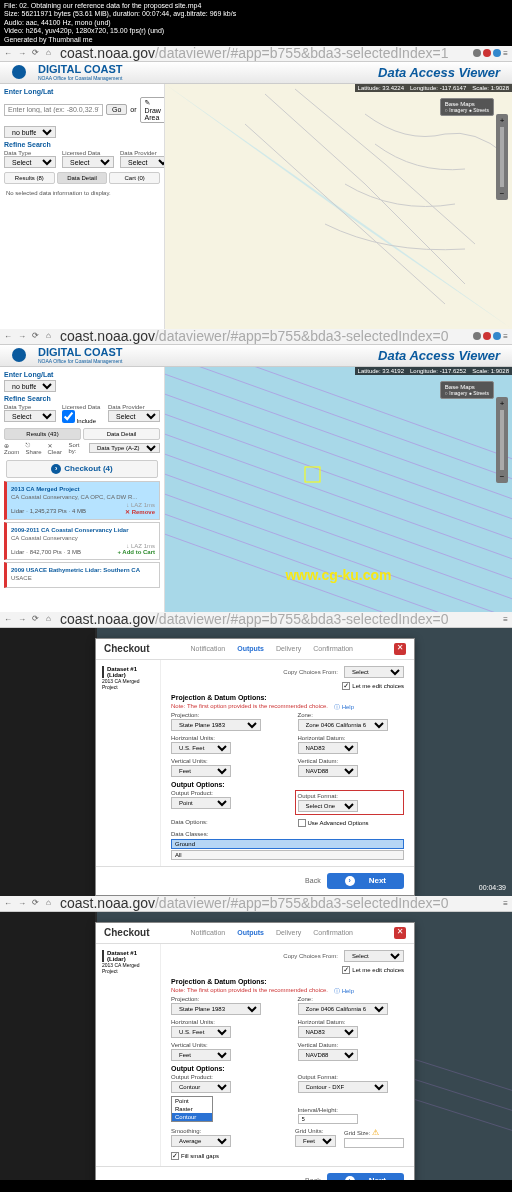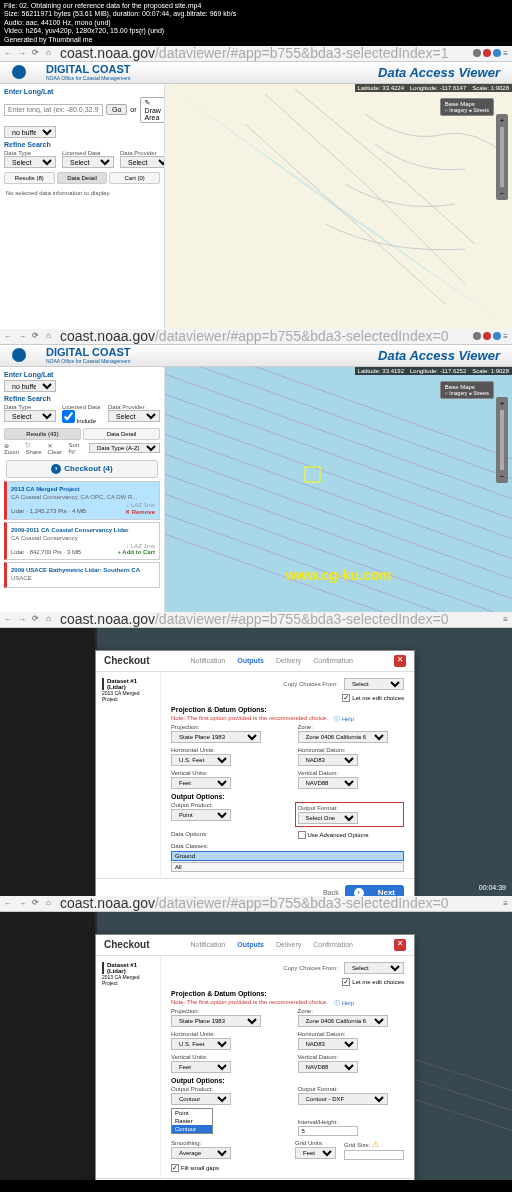--- a/index.html
+++ b/index.html
@@ -13,21 +13,21 @@
 .browser-bar { height: 16px; background: #f3f3f3; border-bottom: 1px solid #ccc; display: flex; align-items: center; padding: 0 4px; gap: 4px; font-size: 8px; color: #555; }
 .nav-btn { width: 10px; height: 10px; display: inline-block; }
 .url { flex: 1; color: #999; font-size: 14px; white-space: nowrap; overflow: hidden; }
 .url .dark { color: #333; }
 .url .light { color: #aaa; }
 .br-icons { width: 40px; display: flex; gap: 2px; justify-content: flex-end; }
 .br-icon { width: 8px; height: 8px; border-radius: 50%; }
 
 
 .dc-header { height: 22px; background: linear-gradient(#fff, #e8e8e8); display: flex; align-items: center; justify-content: space-between; padding: 0 12px; border-bottom: 1px solid #ccc; }
-.dc-logo { display: flex; align-items: center; gap: 20px; }
+.dc-logo { display: flex; align-items: center; gap: 12px; }
 .dc-badge { width: 14px; height: 14px; background: #0a5a9e; border-radius: 50%; }
 .dc-text { font-size: 11px; font-weight: bold; color: #0a5a9e; }
 .dc-sub { font-size: 5px; color: #0a5a9e; }
 .dav-title { font-size: 13px; font-weight: bold; color: #0a5a9e; font-style: italic; }
 
 
 .content { display: flex; height: 245px; position: relative; }
 .content.tall { height: 245px; }
 .sidebar { width: 165px; background: #fff; border-right: 1px solid #ddd; padding: 4px; font-size: 7px; overflow: hidden; }
 .sb-title { font-weight: bold; color: #0a5a9e; margin-bottom: 2px; }
@@ -66,21 +66,21 @@
 .zoom-slider { width: 4px; height: 60px; background: #aaa; }
 .map-light { background: #f6f3e2; }
 .map-roads { position: absolute; inset: 0; }
 .watermark { position: absolute; left: 50%; top: 85%; transform: translate(-50%, -50%); color: #ffea00; font-size: 14px; font-weight: bold; opacity: 0.9; }
 
 
 .modal-back { position: relative; height: 268px; background: #2a2a2a; }
 .sb-dimmed { width: 95px; height: 100%; background: #1a1a1a; position: absolute; left: 0; top: 0; opacity: 0.8; }
 .map-dim { position: absolute; right: 0; top: 0; width: 415px; height: 100%; background: #384850; }
 .timestamp { position: absolute; right: 6px; top: -12px; color: #fff; font-size: 7px; }
-.modal { position: absolute; left: 95px; top: 22px; width: 320px; background: #fff; border: 1px solid #888; box-shadow: 0 2px 8px rgba(0,0,0,0.4); font-size: 7px; }
+.modal { position: absolute; left: 95px; top: 10px; width: 320px; background: #fff; border: 1px solid #888; box-shadow: 0 2px 8px rgba(0,0,0,0.4); font-size: 7px; }
 .m-head { display: flex; justify-content: space-between; align-items: center; padding: 4px 8px; border-bottom: 1px solid #ddd; }
 .m-title { font-size: 10px; font-weight: bold; color: #333; }
 .m-tabs { display: flex; gap: 12px; font-size: 7px; }
 .m-tab { color: #888; }
 .m-tab.active { color: #2a72d4; font-weight: bold; }
 .m-close { width: 12px; height: 12px; background: #c33; color: #fff; text-align: center; font-size: 8px; border-radius: 2px; cursor: pointer; }
 .m-body { display: flex; }
 .m-left { width: 65px; padding: 6px; border-right: 1px solid #eee; }
 .m-ds { font-weight: bold; font-size: 6px; border-left: 2px solid #333; padding-left: 3px; }
 .m-right { flex: 1; padding: 6px 10px; }
@@ -89,21 +89,21 @@
 .m-sel.wide { min-width: 90px; }
 .m-chk { font-size: 6px; display: flex; align-items: center; gap: 2px; }
 .m-section { font-weight: bold; margin: 4px 0 2px; font-size: 7px; }
 .m-note { color: #c33; font-size: 6px; margin-bottom: 3px; }
 .m-help { color: #2a72d4; font-size: 6px; }
 .m-grid { display: flex; gap: 20px; margin-bottom: 4px; }
 .m-col { flex: 1; }
 .m-lbl { font-size: 6px; color: #444; display: block; margin-bottom: 1px; }
 .m-foot { display: flex; justify-content: flex-end; align-items: center; gap: 6px; padding: 6px 10px; border-top: 1px solid #ddd; }
 .m-back { color: #666; font-size: 7px; }
-.m-next { background: #2a72d4; color: #fff; padding: 3px 9px; border-radius: 3px; font-size: 8px; font-weight: bold; display: flex; align-items: center; gap: 14px; }
+.m-next { background: #2a72d4; color: #fff; padding: 3px 18px; border-radius: 3px; font-size: 8px; font-weight: bold; display: flex; align-items: center; gap: 14px; }
 .m-next-arrow { background: #fff; color: #2a72d4; width: 10px; height: 10px; border-radius: 50%; display: inline-block; text-align: center; line-height: 10px; font-size: 7px; }
 .ground-box { border: 1px solid #2a72d4; background: #b6d6f5; padding: 1px 3px; font-size: 6px; margin-top: 2px; }
 .all-box { border: 1px solid #bbb; padding: 1px 3px; font-size: 6px; margin-top: 1px; background: #f5f5f5; }
 .highlight-sel { border: 1px solid #c33; padding: 2px; }
 .dropdown-open { position: absolute; background: #fff; border: 1px solid #888; font-size: 6px; width: 42px; z-index: 10; }
 .dd-item { padding: 1px 3px; }
 .dd-item.hover { background: #2a72d4; color: #fff; }
 .chk-box { width: 8px; height: 8px; border: 1px solid #888; display: inline-block; vertical-align: middle; }
 .chk-box.checked::after { content: "✓"; font-size: 7px; line-height: 6px; }
 .warn-icon { color: #f0a000; font-size: 8px; }

